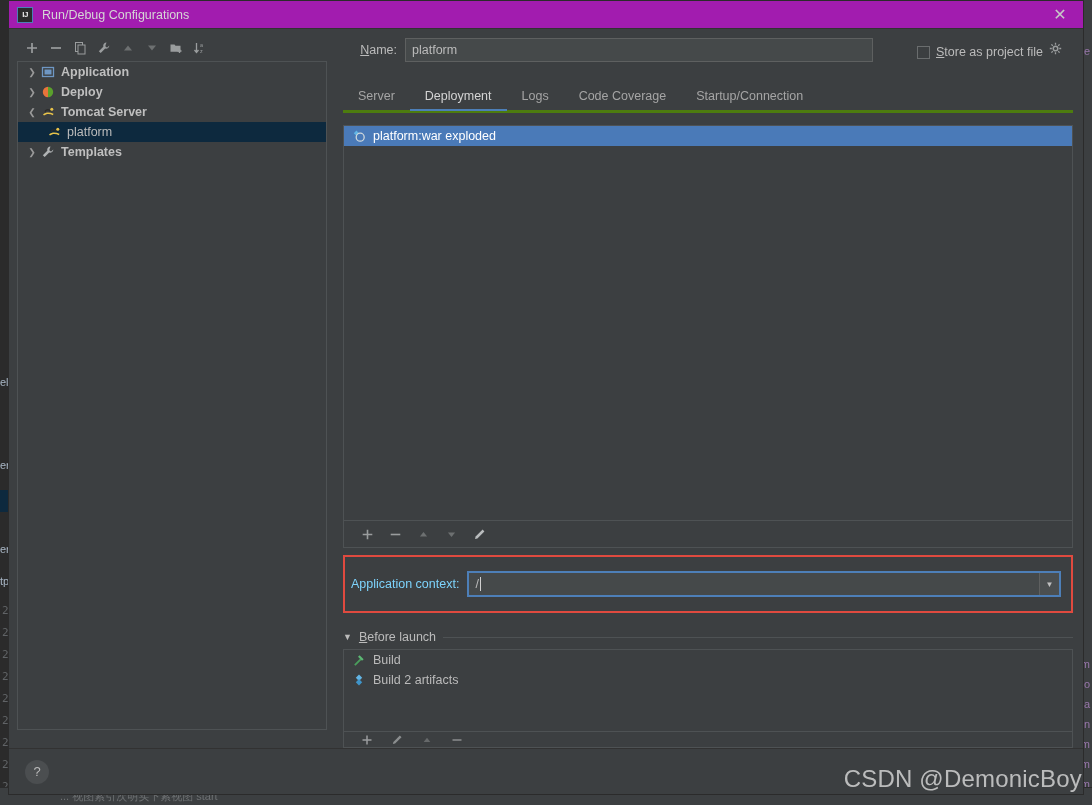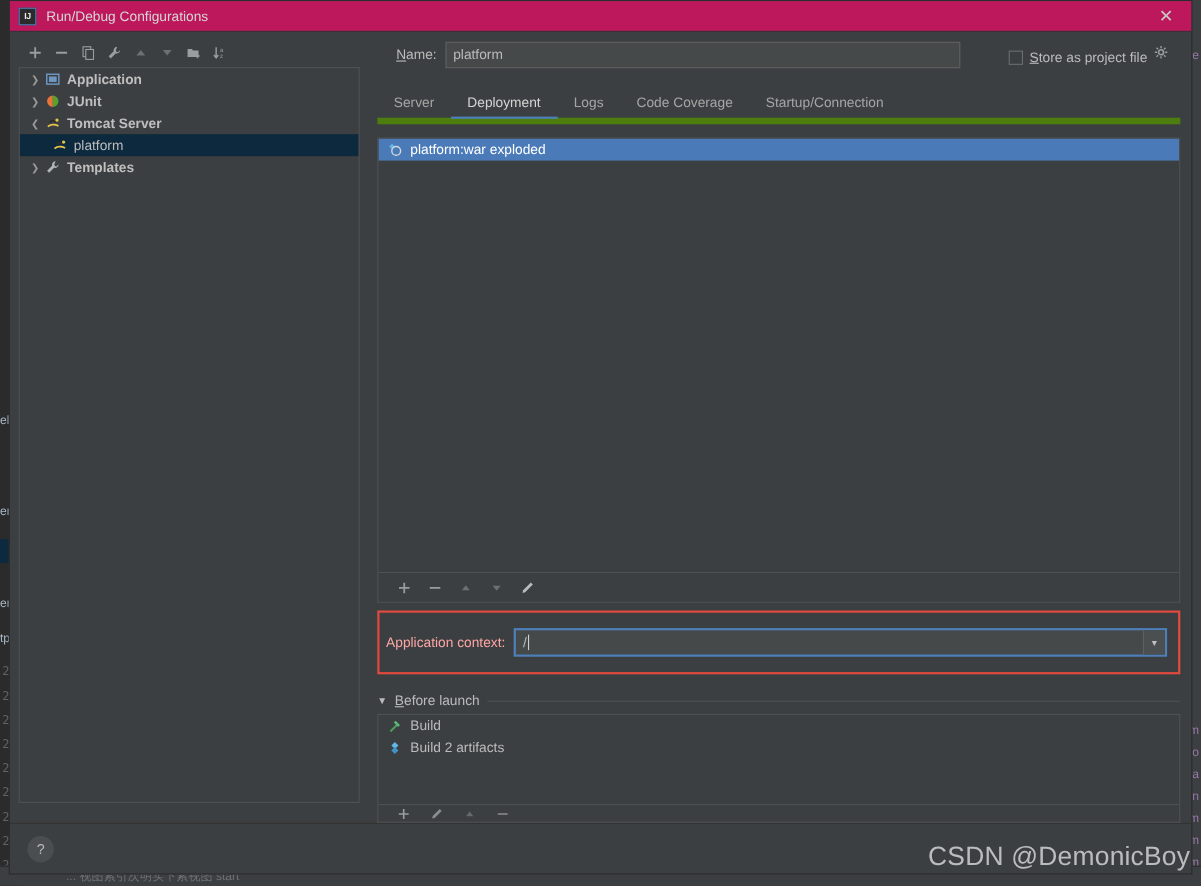--- a/index.html
+++ b/index.html
@@ -53,21 +53,21 @@
   #dialog {
     position: absolute; left: 8px; top: 0; width: 1076px; height: 795px;
     background: #3c3f41;
     border: 1px solid #2b2b2b;
     display: flex; flex-direction: column;
   }
 
   
   #titlebar {
     height: 28px; flex: 0 0 28px;
-    background: #be185d;
+    background: #a21caf;
     display: flex; align-items: center;
     padding: 0 0 0 8px;
     border-bottom: 1px solid #323232;
   }
   .ij-logo {
     width: 16px; height: 16px; flex: 0 0 16px;
     background: #2b2b2b; border: 1px solid #4d7fb8;
     color: #e8e8e8; font-size: 8px; font-weight: bold;
     display: flex; align-items: center; justify-content: center;
     letter-spacing: -0.5px;
@@ -152,21 +152,21 @@
     width: 13px; height: 13px; flex: 0 0 13px;
     background: #3c3f41; border: 1px solid #6a6d6e;
   }
   #store-label { font-size: 12.5px; color: #bbbbbb; }
   #store-label u { text-decoration: underline; }
 
   
   #tabs {
     height: 30px; display: flex; align-items: flex-end;
     gap: 0; margin-top: 24px;
-    border-bottom: 6px solid #4d7c0f;
+    border-bottom: 3px solid #4d7c0f;
   }
   .tab {
     padding: 0 15px 7px 15px; font-size: 12.5px; color: #a5a5a5;
     cursor: pointer; position: relative;
   }
   .tab.active { color: #d4d4d4; }
   .tab.active::after {
     content: ""; position: absolute; left: 0; right: 0; bottom: -1px;
     height: 2px; background: #4d7fb8;
   }
@@ -200,21 +200,21 @@
     border: 1px solid #4e5254; border-top: none;
   }
 
   
   #ctx-box {
     margin-top: 7px;
     border: 2px solid #e04a3f;
     padding: 14px 10px 14px 6px;
     display: flex; align-items: center; gap: 8px;
   }
-  #ctx-label { font-size: 12.5px; color: #fca5a5; }
+  #ctx-label { font-size: 12.5px; color: #7dd3fc; }
   #ctx-combo {
     flex: 1 1 auto; height: 26px; display: flex;
     background: #45494a; border: 2px solid #4d7fb8;
   }
   #ctx-value {
     flex: 1 1 auto; display: flex; align-items: center;
     padding-left: 6px; font-size: 12.5px; color: #bbbbbb;
   }
   .caret {
     display: inline-block; width: 1px; height: 14px;
@@ -385,21 +385,21 @@
         </div>
 
         <div class="tree-row bold">
           <span class="tw">❯</span>
           <span class="tree-icon">
             <svg width="14" height="14" viewBox="0 0 14 14">
               <path d="M7 1.8A5.2 5.2 0 007 12.2z" fill="#e8743b"></path>
               <path d="M7 1.8a5.2 5.2 0 010 10.4z" fill="#5aa02c"></path>
             </svg>
           </span>
-          <span class="tree-label">JUnit</span>
+          <span class="tree-label">Deploy</span>
         </div>
 
         <div class="tree-row bold">
           <span class="tw">❮</span>
           <span class="tree-icon">
             <svg width="15" height="14" viewBox="0 0 15 14">
               <path d="M2 9.5c1.6-1.4 3.4-2 5.2-2 1.8 0 3.6.4 5.3 1.3l-.6 1.4c-1.6-.8-3-1.2-4.6-1.2-1.6 0-3 .5-4.3 1.6z" fill="#e8c34a"></path>
               <path d="M3.5 6.4c.6-1.4 1.8-2.3 3.3-2.3 1.4 0 2.6.7 3.2 1.9l-1.3.7c-.4-.8-1.1-1.2-1.9-1.2-.9 0-1.6.5-2 1.4z" fill="#2b2b2b"></path>
               <circle cx="10.8" cy="4.2" r="1.5" fill="#e8c34a"></circle>
             </svg>

